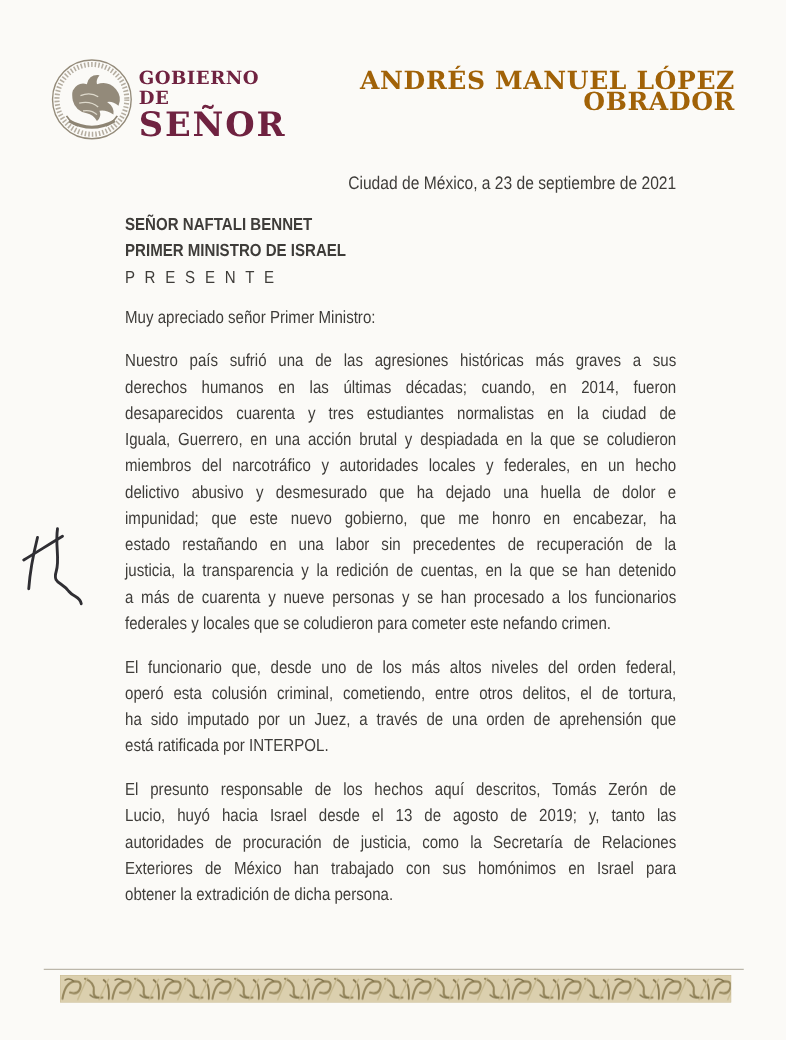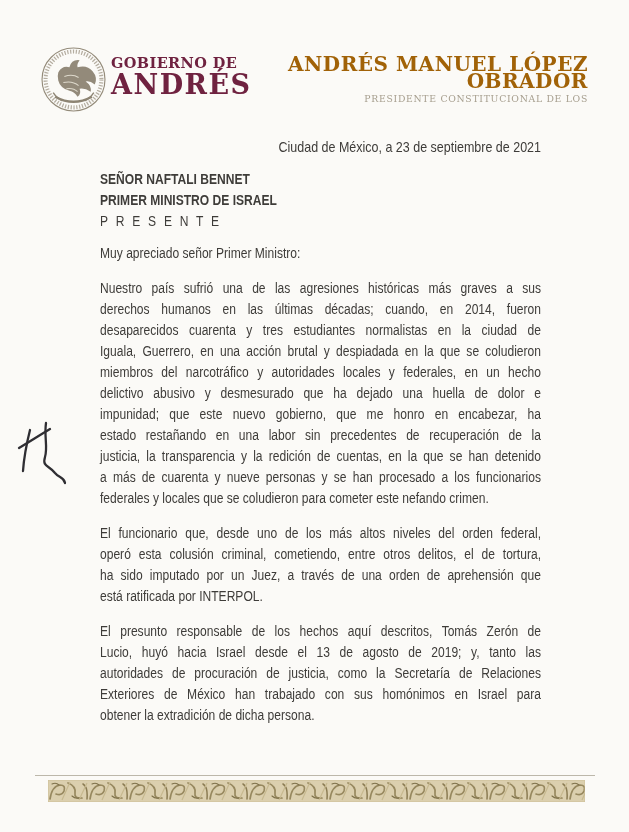--- a/index.html
+++ b/index.html
@@ -55,26 +55,25 @@
       <svg class="seal-svg" viewBox="0 0 66 66" aria-hidden="true">
         <circle cx="33" cy="33" r="31" fill="none" stroke="#948b7a" stroke-width="1.1"></circle>
         <circle cx="33" cy="33" r="27.5" fill="none" stroke="#958c7b" stroke-width="4" stroke-dasharray="1.2 1.6" opacity="0.7"></circle>
         <path d="M18 26 q4 -7 11 -5 q2 -8 10 -7 q-3 4 -2 7 q9 -3 15 4 q5 6 2 13 q-5 -4 -9 -3 q6 4 5 10 q-6 -4 -11 -3 q2 5 -2 8 q-3 -5 -8 -6 q-9 -2 -11 -10 q-1 -5 0 -8 z" fill="#8d8473" opacity="0.95"></path>
         <path d="M24 30 q8 -3 14 1 M23 36 q9 -2 15 3 M26 42 q7 -1 11 3" stroke="#f1ede1" stroke-width="1" fill="none" opacity="0.8"></path>
         <path d="M15 50 q18 10 36 0" stroke="#8d8473" stroke-width="2.4" fill="none"></path>
         <path d="M13 46 q4 6 9 8 M53 46 q-4 6 -9 8" stroke="#8d8473" stroke-width="1.4" fill="none"></path>
       </svg>
       <div class="brand-text">
         <div class="brand-l1">GOBIERNO DE</div>
-        <div class="brand-l2">ANDRÉS</div>
+        <div class="brand-l2">SEÑOR</div>
       </div>
     </div>
     <div class="president">
       <div class="president-name">ANDRÉS MANUEL LÓPEZ OBRADOR</div>
-      <div class="president-title first">PRESIDENTE CONSTITUCIONAL DE LOS</div>
     </div>
   </div>
 
   <div class="letter">
     <div class="dateline">Ciudad de México, a 23 de septiembre de 2021</div>
     <div class="recipient">
       <div>SEÑOR NAFTALI BENNET</div>
       <div>PRIMER MINISTRO DE ISRAEL</div>
       <div class="presente">P R E S E N T E</div>
     </div>

